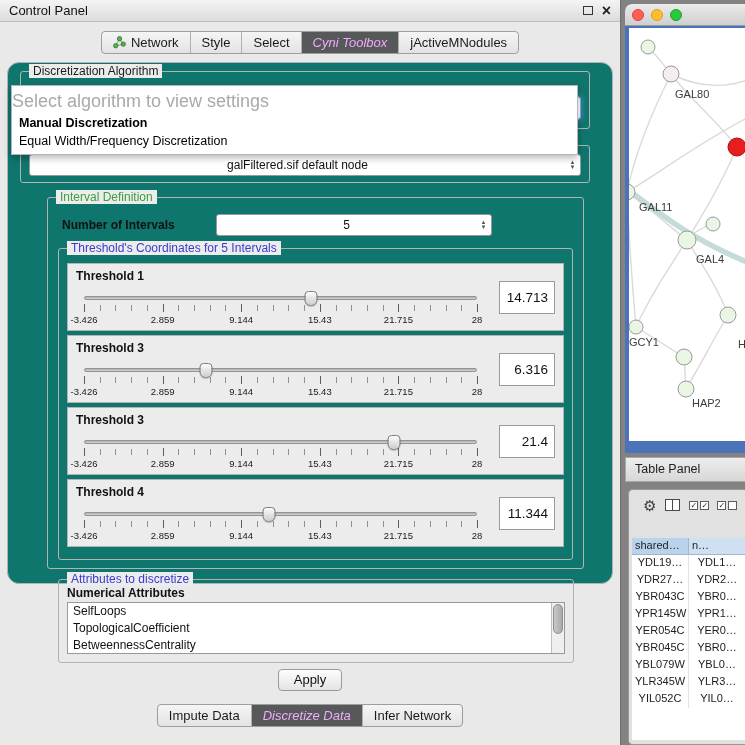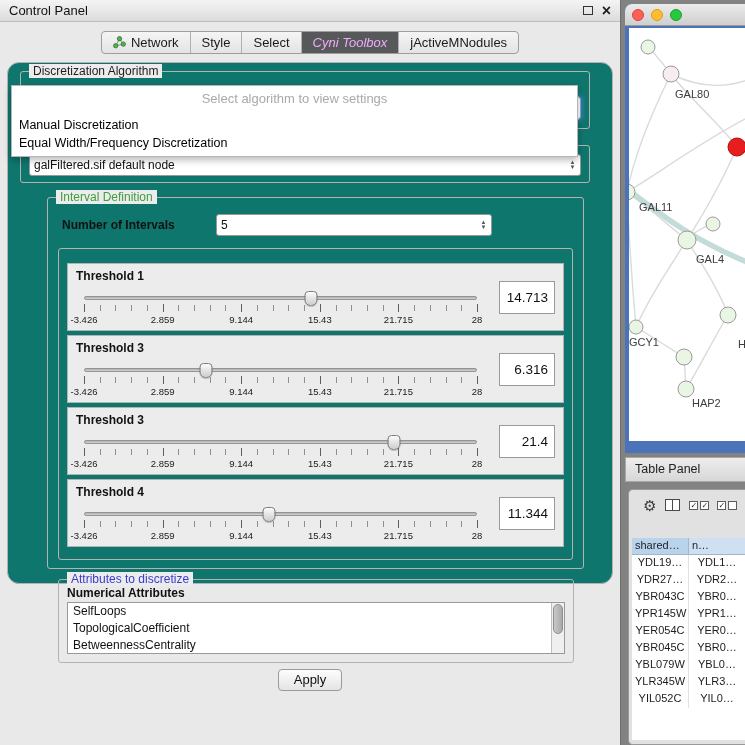--- a/index.html
+++ b/index.html
@@ -28,34 +28,34 @@
     background:#0f766e; border:1px solid #b3b3b3; border-radius:12px; }
 
   .group { position:absolute; border:1px solid #b3b3b3; border-radius:3px; }
   .group-title { position:absolute; top:-8px; left:8px; background:#ececec; padding:0 4px;
     font-size:12px; color:#1c1c1c; white-space:nowrap; }
   .group-title.green { color:#3f9e3f; }
   .group-title.blue  { color:#3a3ad0; }
 
   .combo { position:absolute; background:#fff; border:1px solid #999; border-radius:3px;
     display:flex; align-items:center; font-size:12px; color:#111; }
-  .combo .txt { flex:1; padding:0 4px; overflow:hidden; white-space:nowrap; }
+  .combo .txt { flex:1; padding:0 16px; overflow:hidden; white-space:nowrap;text-align:center; }
   .combo .stepper { width:15px; display:flex; flex-direction:column; align-items:center;
     justify-content:center; color:#555; font-size:6px; line-height:5px; }
 
   
   .algo-group { left:12px; right:22px; top:8px; height:58px; }
   .algo-combo { left:8px; right:8px; top:24px; height:24px;
     border:1px solid #7fa6dd; box-shadow:0 0 4px 2px rgba(90,140,220,.55); border-radius:4px; }
 
   .algo-dropdown { position:absolute; left:3px; top:22px; width:567px; background:#fff;
     border:1px solid #b5b5b5; box-shadow:0 3px 7px rgba(0,0,0,.28); z-index:9; padding:2px 0 4px 0; }
-  .dd-prompt { text-align:center; color:#a9a9a9; font-size:13px; padding:3px 0 2px 0; }
+  .dd-prompt { color:#a9a9a9; font-size:18px; padding:3px 0 2px 0; }
   .dd-item { font-size:12.5px; padding:2px 7px; color:#000; cursor:default; }
-  .dd-item.bold { font-weight:normal;margin-top:8px; }
+  .dd-item.bold { font-weight:bold; }
 
   
   .tabledata-group { left:12px; right:22px; top:82px; height:38px; }
   .tabledata-combo { left:8px; right:8px; top:8px; height:22px; }
 
   
   .interval-group { left:39px; right:28px; top:134px; height:372px; }
   .num-label { position:absolute; left:14px; top:20px; font-size:12px; font-weight:bold; color:#111; }
   .num-combo { left:168px; width:276px; top:16px; height:22px; }
   .thresholds-group { left:10px; right:10px; top:50px; height:312px; }
@@ -210,20 +210,21 @@
       <span class="num-label">Number of Intervals</span>
       <div class="combo num-combo">
         <span class="txt">5</span>
         <span class="stepper">
           <span>▲</span>
             <span>▼</span>
         </span>
       </div>
 
       <div class="group thresholds-group">
+        <span class="group-title blue">Threshold's Coordinates for 5 Intervals</span>
 
         <div class="th-panel" style="top:14px">
           <div class="th-label">Threshold 1</div>
           <div class="th-value">14.713</div>
           <div class="slider">
             <div class="track"></div>
             <div class="thumb" style="left: 57.7197%;"></div>
             <div class="ticks">
               <span class="major" style="left:0%"></span>
                 <span class="major" style="left:20%"></span>
@@ -330,20 +331,33 @@
         <div class="item">BetweennessCentrality</div>
         <div class="vscroll">
           <div class="thumb-v"></div>
         </div>
       </div>
     </div>
 
     <div class="apply-btn">Apply</div>
   </div>
 
+  <div class="cp-bottomtabs">
+    <div class="tabs-group">
+      <div class="tab">
+        <span>Impute Data</span>
+      </div>
+      <div class="tab selected">
+        <span>Discretize Data</span>
+      </div>
+      <div class="tab">
+        <span>Infer Network</span>
+      </div>
+    </div>
+  </div>
 </div>
 
 <div class="network-window">
   <div class="mac-titlebar">
     <span class="light red"></span>
     <span class="light yellow"></span>
     <span class="light green"></span>
   </div>
   <div class="canvas-frame">
     <div class="net-canvas">

